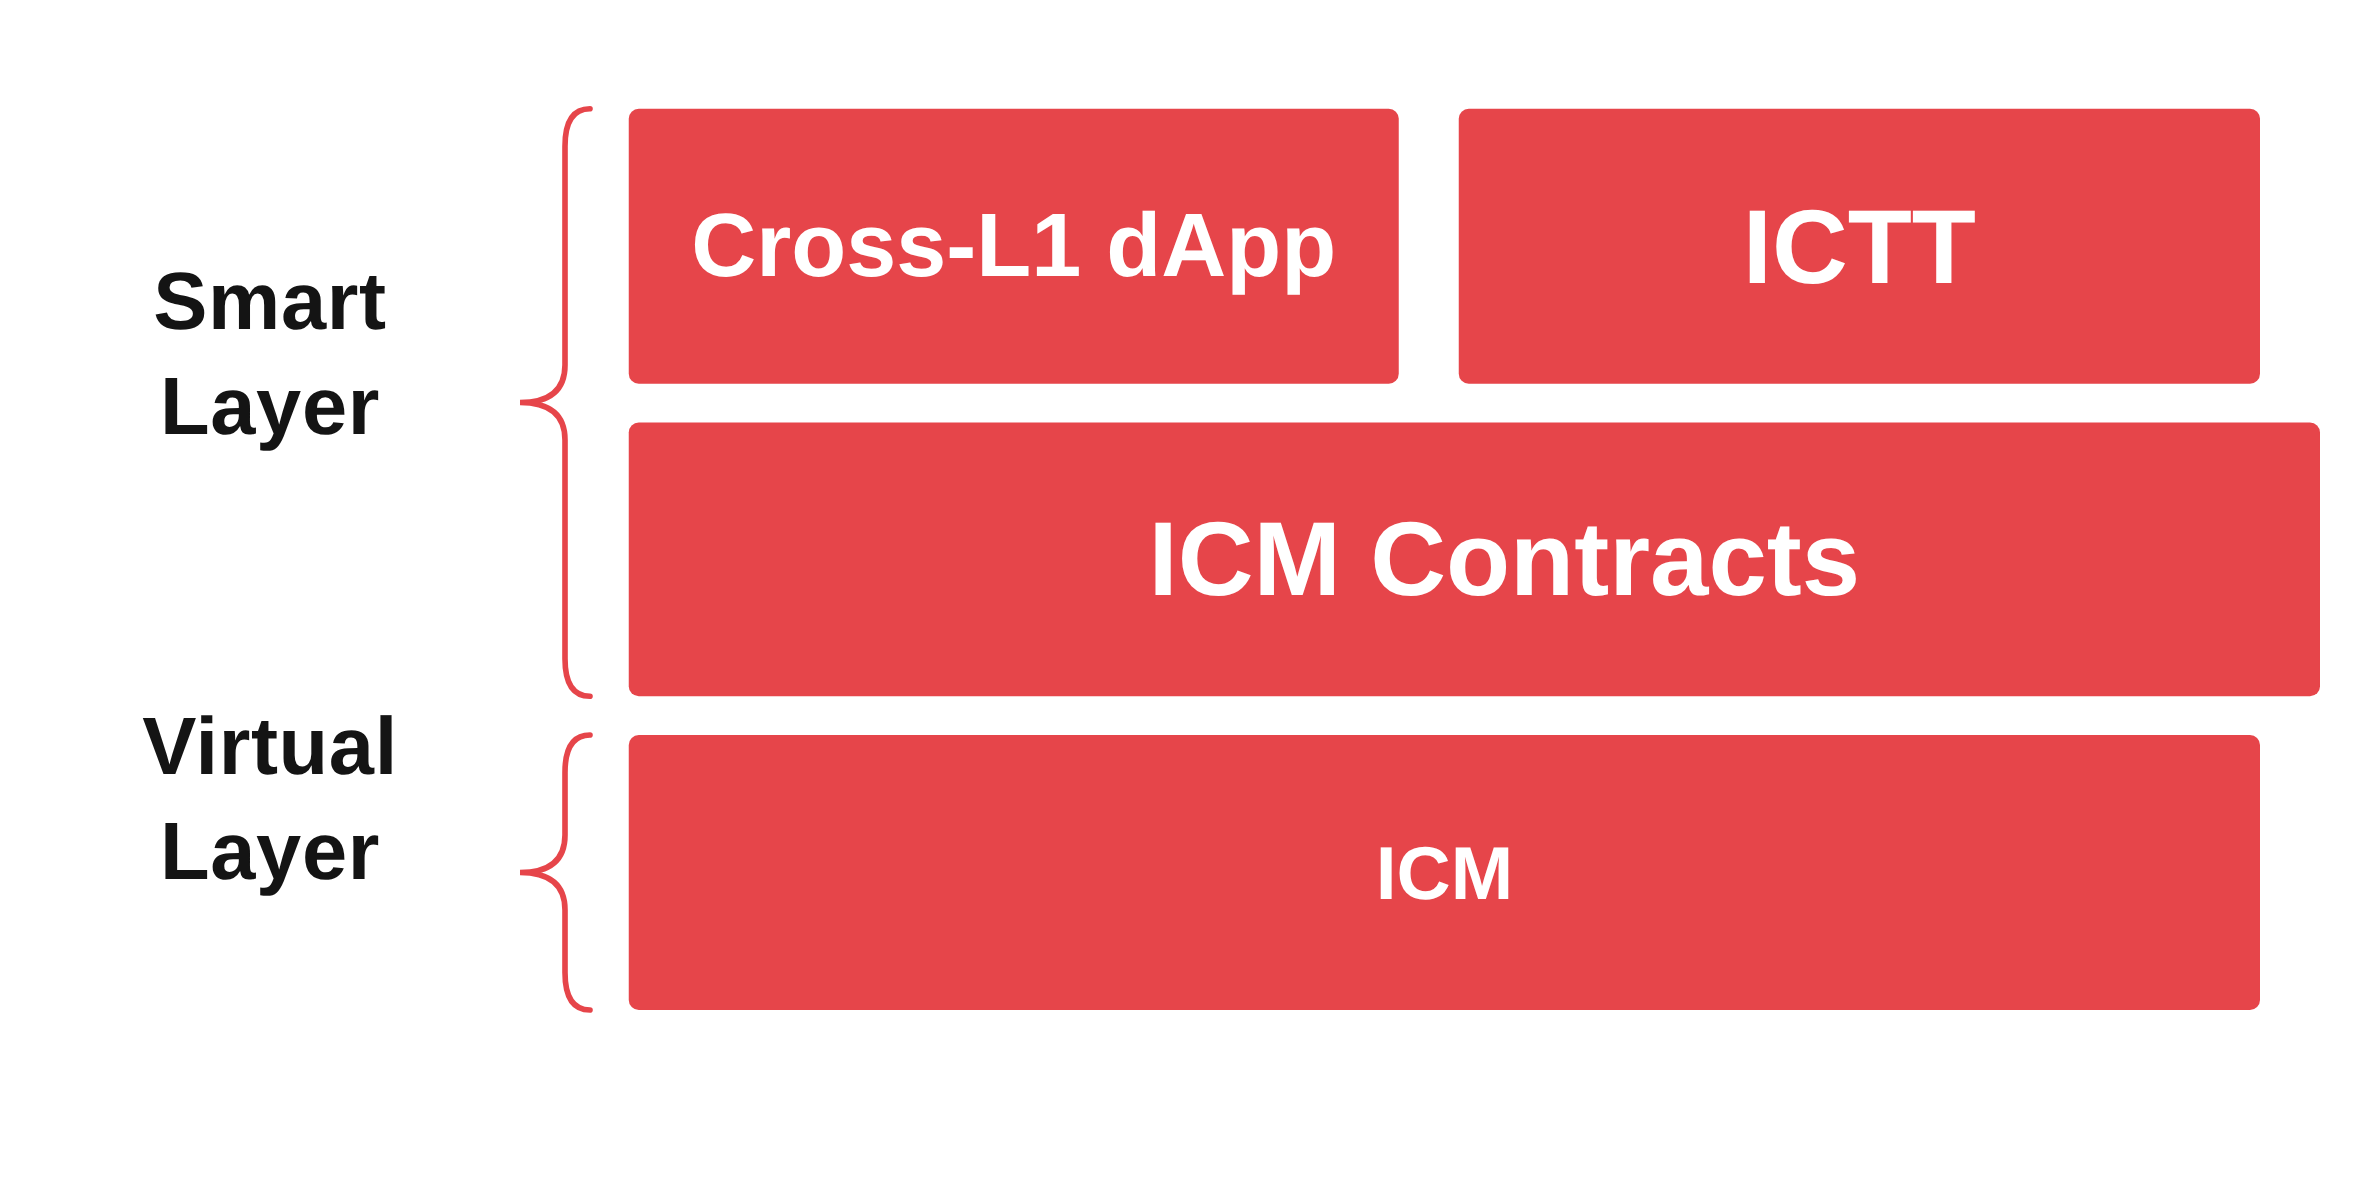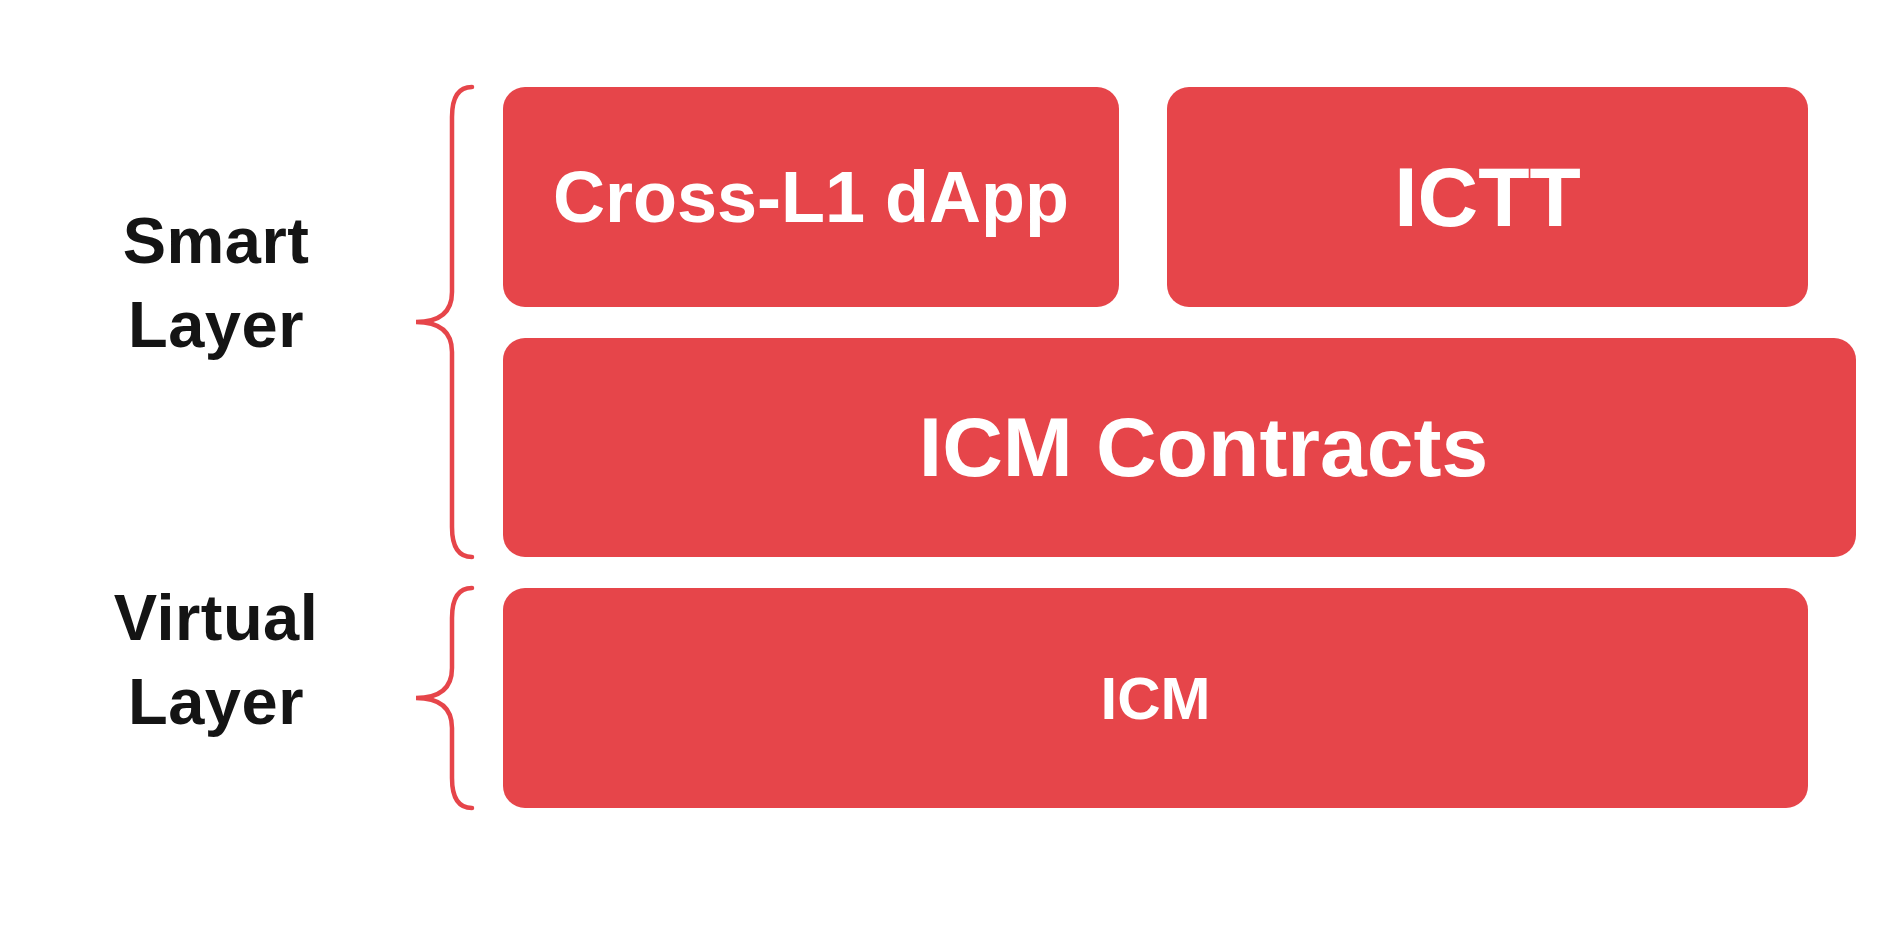--- a/index.html
+++ b/index.html
@@ -24,41 +24,41 @@
     left: 0;
     width: 432px;
     text-align: center;
     color: #141414;
     font-weight: 700;
     font-size: 65px;
     line-height: 84px;
     letter-spacing: 0.5px;
   }
   #label-smart-contract { top: 199px; }
-  #label-virtual-machine { top: 576px; }
+  #label-virtual-machine { top: 555px; }
 
   
   .brace {
     position: absolute;
     overflow: visible;
   }
   #brace-smart-contract { left: 400px; top: 80px; }
   #brace-virtual-machine { left: 400px; top: 581px; }
   .brace path {
     fill: none;
     stroke: #e6454a;
     stroke-width: 4.5;
     stroke-linecap: round;
   }
 
   
   .block {
     position: absolute;
     background: #e6454a;
-    border-radius: 22px;
+    border-radius: 8px;
     display: flex;
     align-items: center;
     justify-content: center;
     color: #ffffff;
     font-weight: 700;
     text-align: center;
   }
   #box-cross-l1-dapp {
     left: 503px; top: 87px; width: 616px; height: 220px;
     font-size: 72px;

